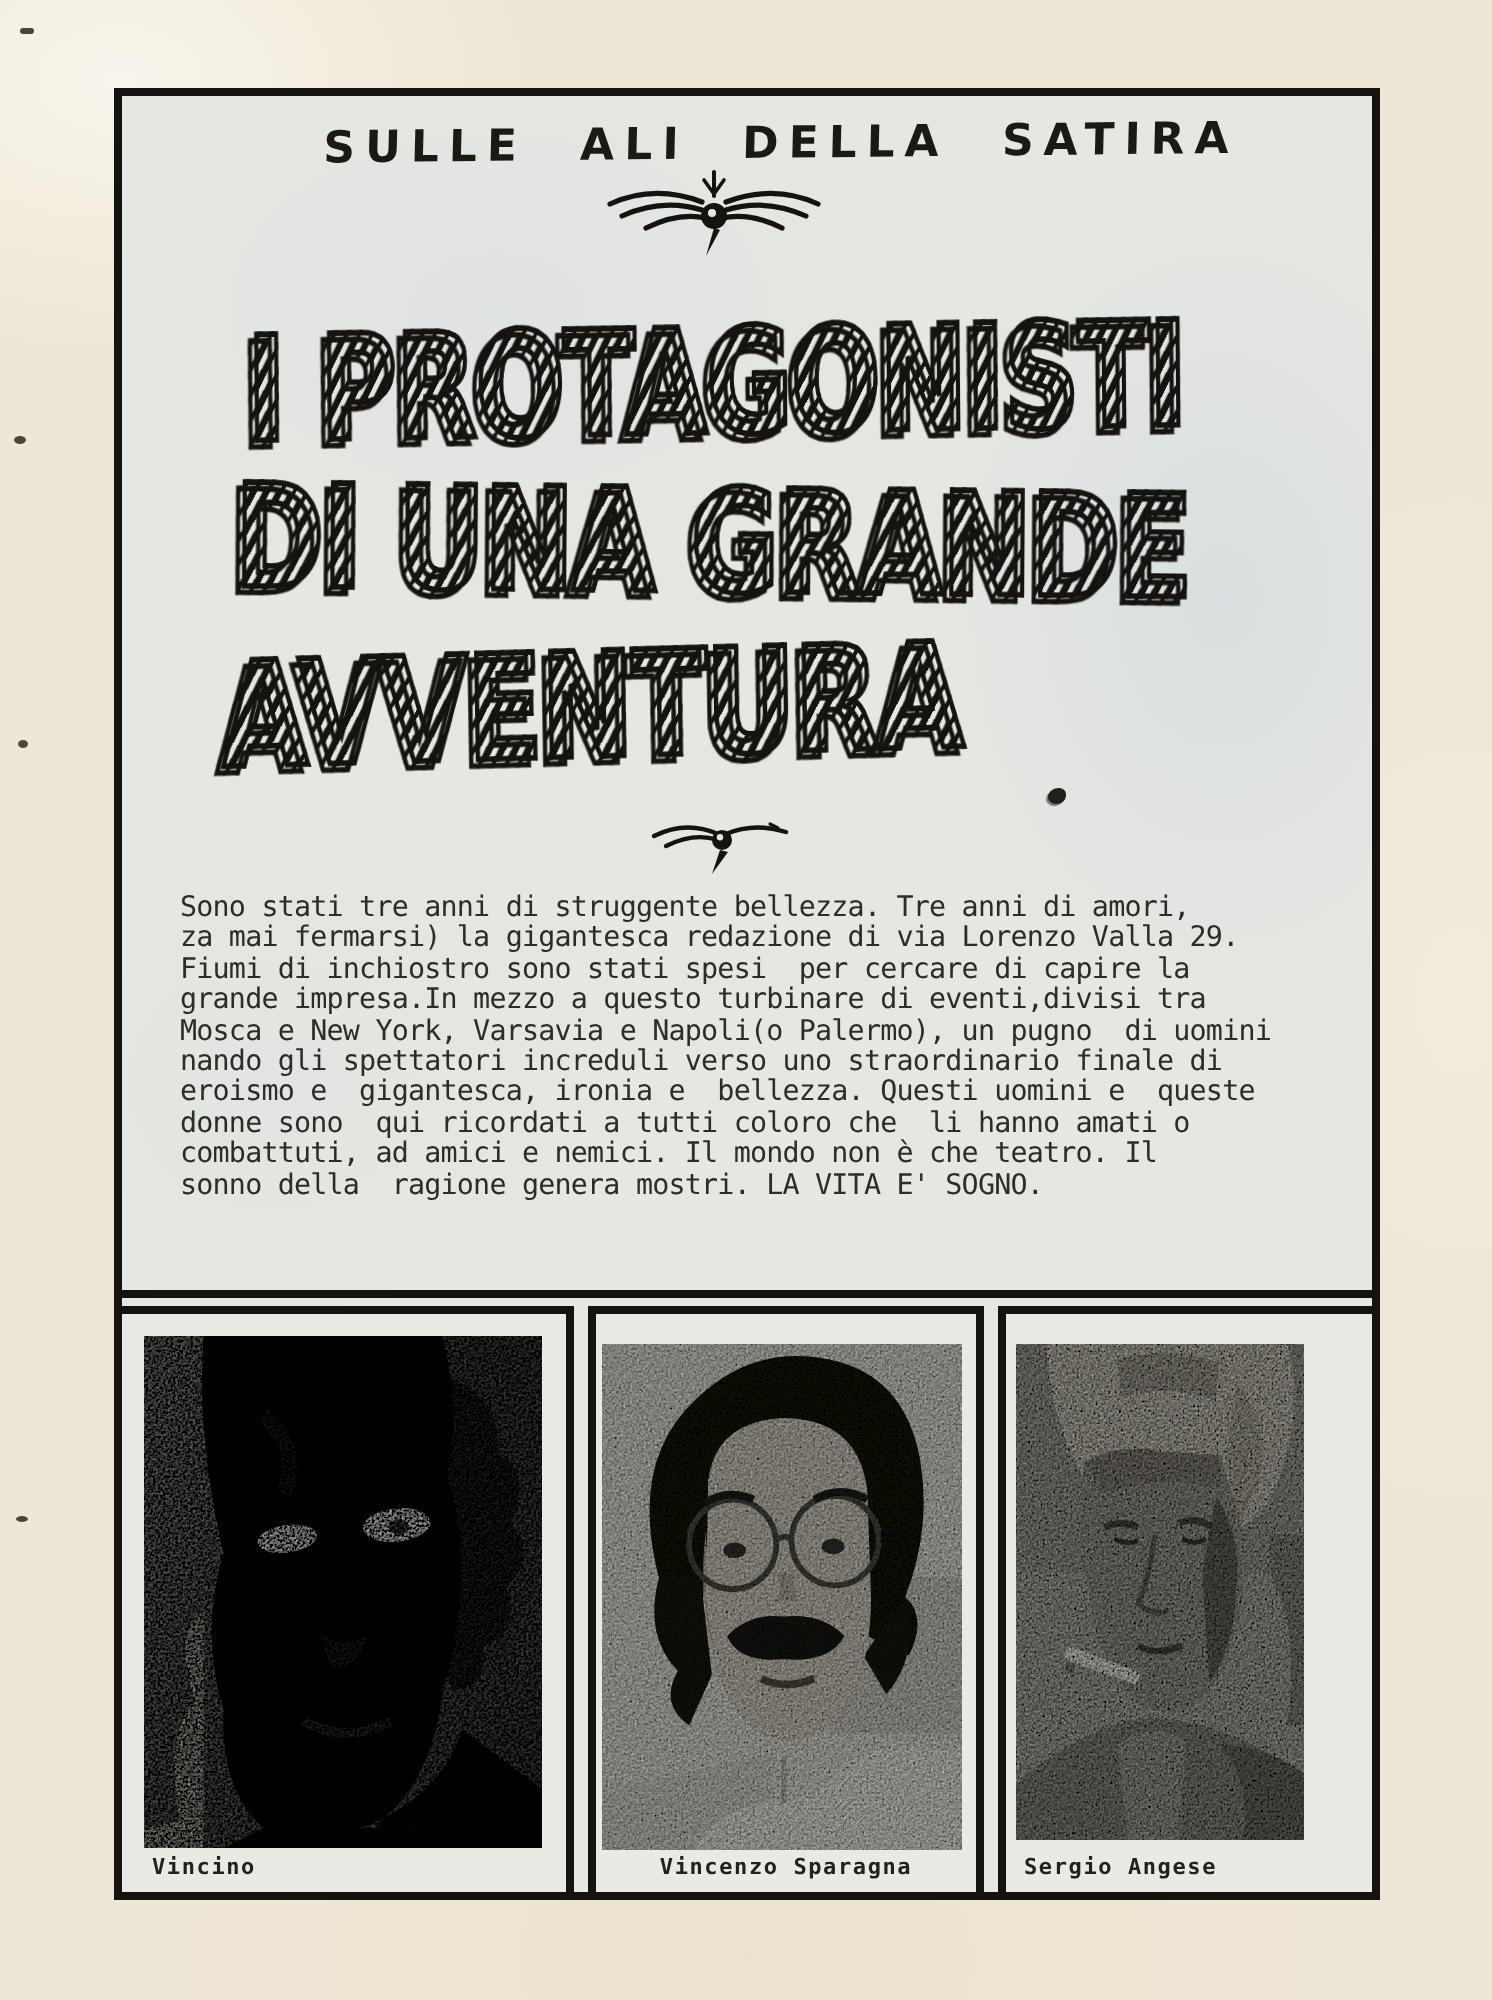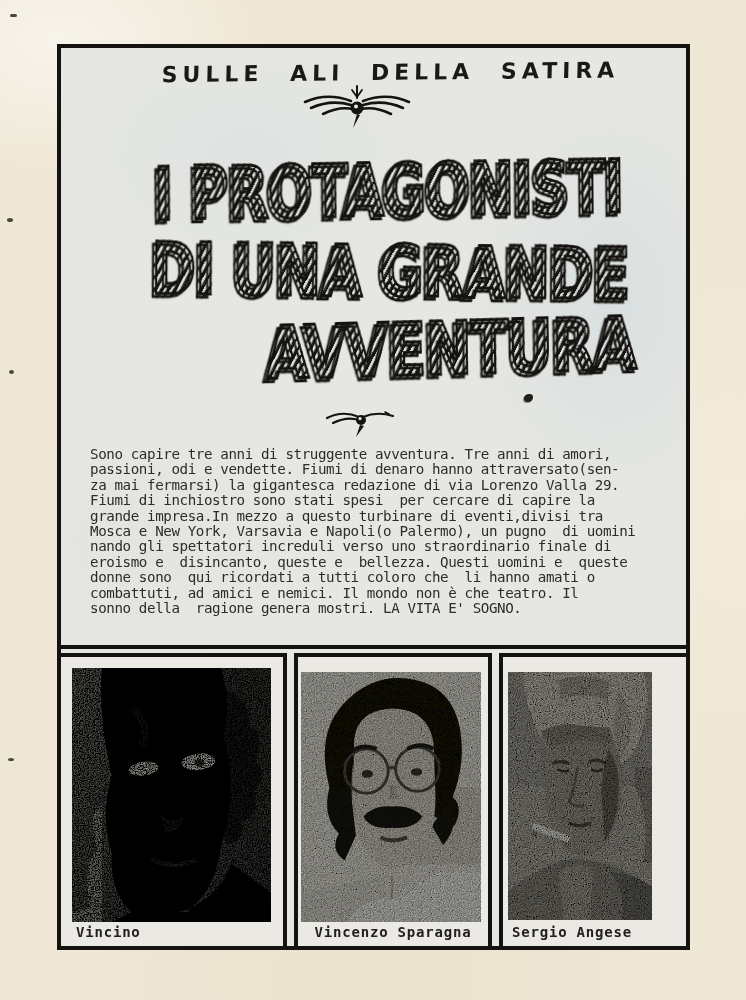--- a/index.html
+++ b/index.html
@@ -33,21 +33,21 @@
     position:absolute;left:0;top:12px;width:100%;
     text-align:center;padding-left:34px;box-sizing:border-box;
     font-family:"DejaVu Sans",sans-serif;font-weight:600;font-size:22px;
     letter-spacing:5px;word-spacing:14px;color:#1b1914;
     transform:rotate(-.6deg) skewX(-2deg);
   }
 
   .orn-wings{position:absolute;left:236px;top:36px;width:120px;height:52px;}
   .orn-bird{position:absolute;left:262px;top:358px;width:76px;height:34px;}
 
-  .title-block{position:absolute;left:0;top:104px;width:100%;text-align:right;}
+  .title-block{position:absolute;left:0;top:104px;width:100%;text-align:left;}
   .title-line{
     display:block;
     font-family:"DejaVu Sans",sans-serif;font-weight:800;
     font-size:66px;line-height:80px;letter-spacing:-1px;
     color:transparent;
     -webkit-text-stroke:2.6px #15130f;
     background-image:repeating-linear-gradient(125deg,#15130f 0 2.2px,rgba(0,0,0,0) 2.2px 6.5px);
     -webkit-background-clip:text;background-clip:text;
     filter:drop-shadow(-4px 3px 0 #15130f);
     transform:scale(.82,1.08);
@@ -78,21 +78,21 @@
     display:flex;flex-direction:column;position:relative;
   }
   .panel-1{flex:0 0 230px;padding:11px 12px 4px 11px;}
   .panel-2{flex:0 0 198px;padding:15px 7px 4px 3px;align-items:center;}
   .panel-3{flex:1 1 auto;padding:15px 34px 4px 5px;}
   .photo{width:100%;height:256px;display:block;background:#999;}
   .panel-3 .photo{height:248px;}
   .caption{
     margin-top:auto;padding:2px 0 2px 4px;
     font-family:"DejaVu Sans Mono","Liberation Mono",monospace;
-    font-size:14px;letter-spacing:.8px;color:#23211d;font-weight:700;
+    font-size:11px;letter-spacing:.8px;color:#23211d;font-weight:700;
   }
 </style>
 </head>
 <body>
 
 <div class="speck" style="left:10px;top:14px;width:7px;height:3px;border-radius:2px;"></div>
 <div class="speck" style="left:7px;top:218px;width:6px;height:4px;"></div>
 <div class="speck" style="left:9px;top:370px;width:5px;height:4px;"></div>
 <div class="speck" style="left:8px;top:758px;width:6px;height:3px;"></div>
 
@@ -131,28 +131,27 @@
         <path d="M10 17 Q24 10 36 14"></path>
         <path d="M70 10 Q54 5 40 11"></path>
         <path d="M62 6 L66 8" stroke-width="1.6"></path>
       </g>
       <circle cx="38" cy="14" r="5" fill="#15130f"></circle>
       <circle cx="37" cy="12.6" r="1.6" fill="#e6e7e2"></circle>
       <path d="M37 19 L33 31 L41 20 Z" fill="#15130f"></path>
     </svg>
 
     <div class="body-text">
-      <span>Sono capire tre anni di struggente avventura. Tre anni di amori,</span>
-      <span>passioni, odi e vendette. Fiumi di denaro hanno attraversato(sen-</span>
+      <span>Sono stati tre anni di struggente bellezza. Tre anni di amori,</span>
       <span>za mai fermarsi) la gigantesca redazione di via Lorenzo Valla 29.</span>
       <span>Fiumi di inchiostro sono stati spesi  per cercare di capire la</span>
       <span>grande impresa.In mezzo a questo turbinare di eventi,divisi tra</span>
       <span>Mosca e New York, Varsavia e Napoli(o Palermo), un pugno  di uomini</span>
       <span>nando gli spettatori increduli verso uno straordinario finale di</span>
-      <span>eroismo e  disincanto, queste e  bellezza. Questi uomini e  queste</span>
+      <span>eroismo e  gigantesca, ironia e  bellezza. Questi uomini e  queste</span>
       <span>donne sono  qui ricordati a tutti coloro che  li hanno amati o</span>
       <span>combattuti, ad amici e nemici. Il mondo non è che teatro. Il</span>
       <span>sonno della  ragione genera mostri. LA VITA E' SOGNO.</span>
     </div>
 
     <div class="divider"></div>
 
     <div class="photos-row">
 
       <div class="photo-panel panel-1">

